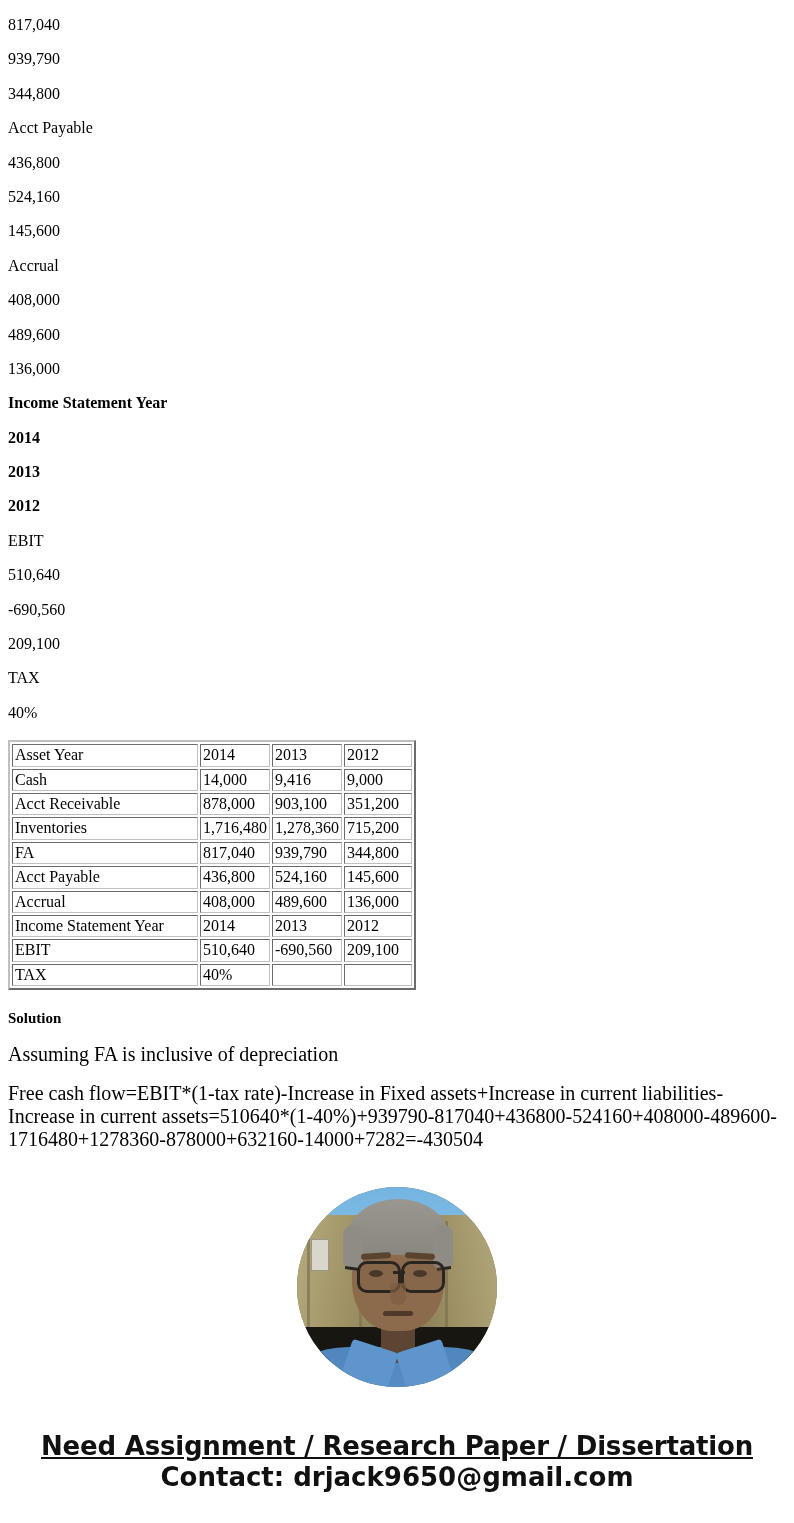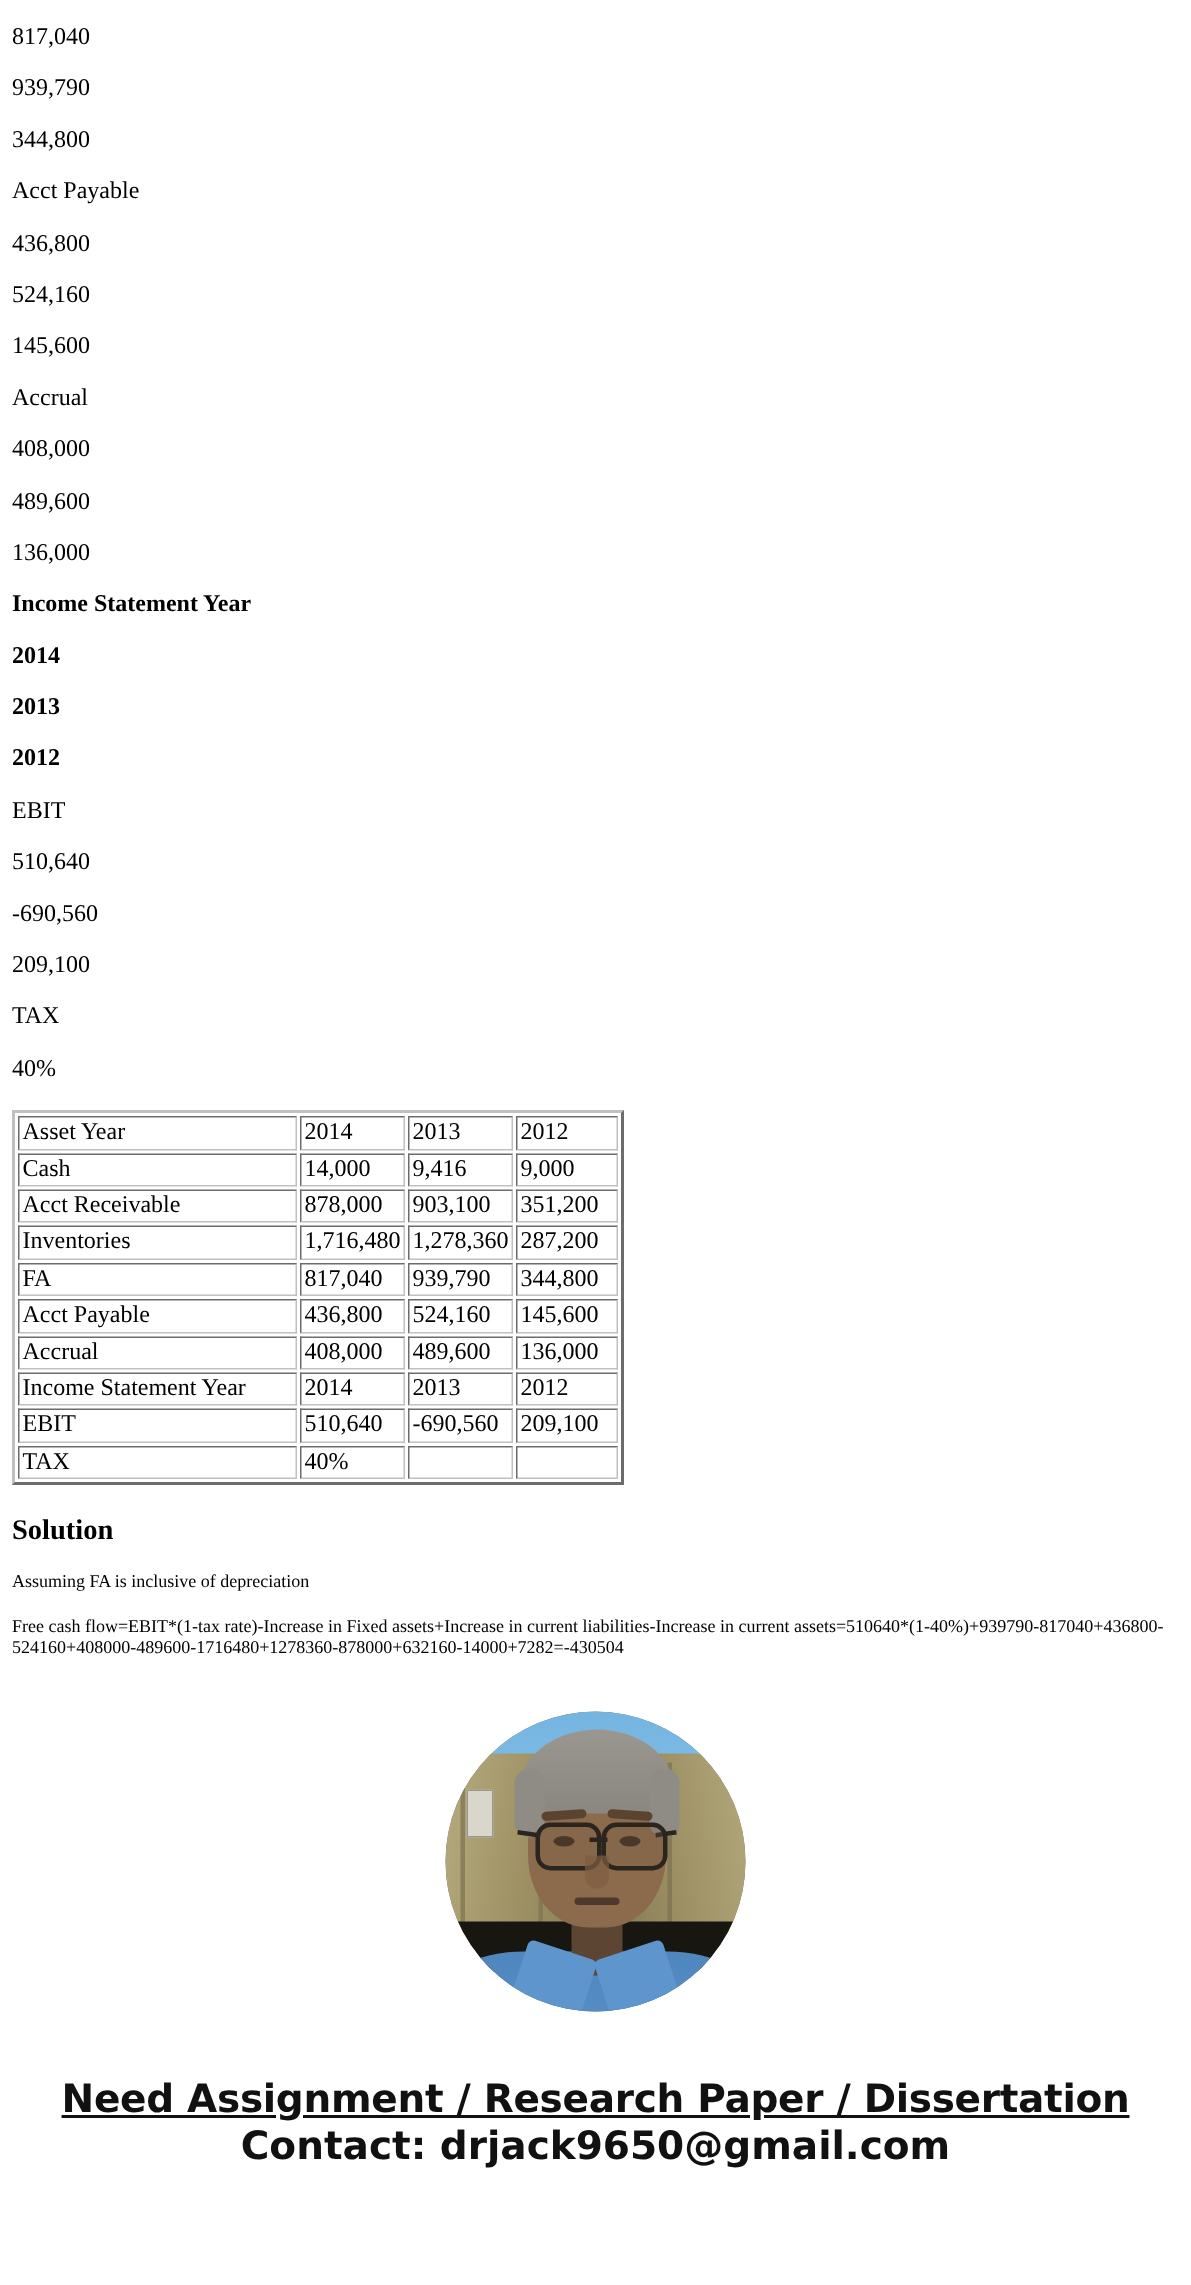--- a/index.html
+++ b/index.html
@@ -25,26 +25,26 @@
     margin: 16px 0;
     line-height: 1.15;
     font-size: 16px;
   }
   p.line.bold {
     font-weight: bold;
   }
   p.para {
     margin: 16px 0;
     line-height: 1.15;
-    font-size: 12px;
+    font-size: 20px;
     word-wrap: break-word;
     overflow-wrap: break-word;
   }
   h3.solution {
-    font-size: 19px;
+    font-size: 15px;
     font-weight: bold;
     margin: 20px 0 16px 0;
     line-height: 1.15;
   }
 
   
   table.fin {
     border-collapse: separate;
     border-spacing: 2px;
     border: 2px outset #808080;
@@ -281,21 +281,21 @@
         <tr>
           <td class="lbl">Acct Receivable</td>
           <td class="num">878,000</td>
           <td class="num">903,100</td>
           <td class="num">351,200</td>
         </tr>
         <tr>
           <td class="lbl">Inventories</td>
           <td class="num">1,716,480</td>
           <td class="num">1,278,360</td>
-          <td class="num">287,200</td>
+          <td class="num">715,200</td>
         </tr>
         <tr>
           <td class="lbl">FA</td>
           <td class="num">817,040</td>
           <td class="num">939,790</td>
           <td class="num">344,800</td>
         </tr>
       </tbody>
       <tbody>
         <tr>

